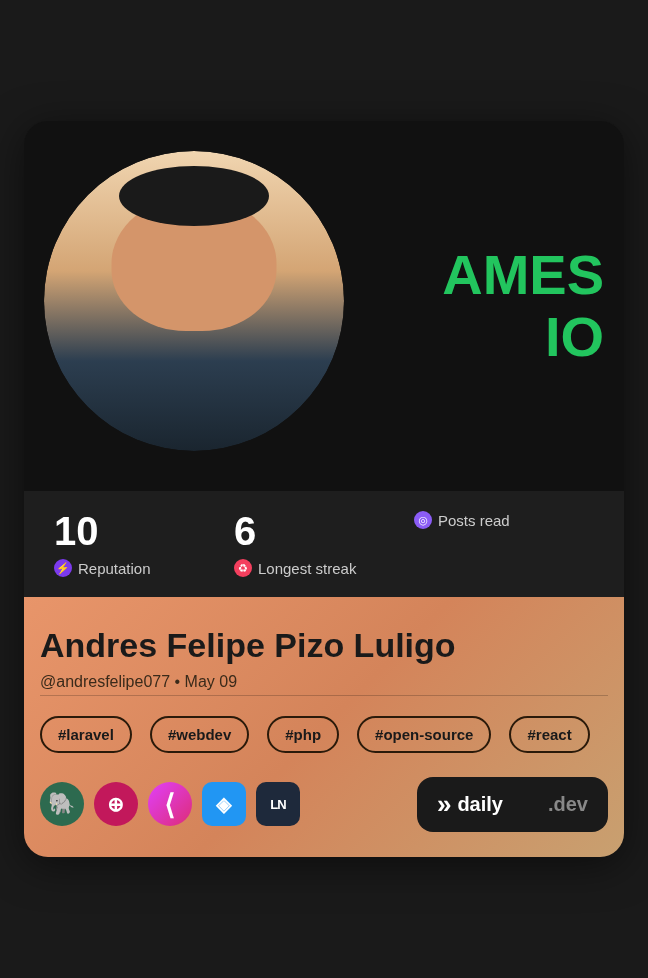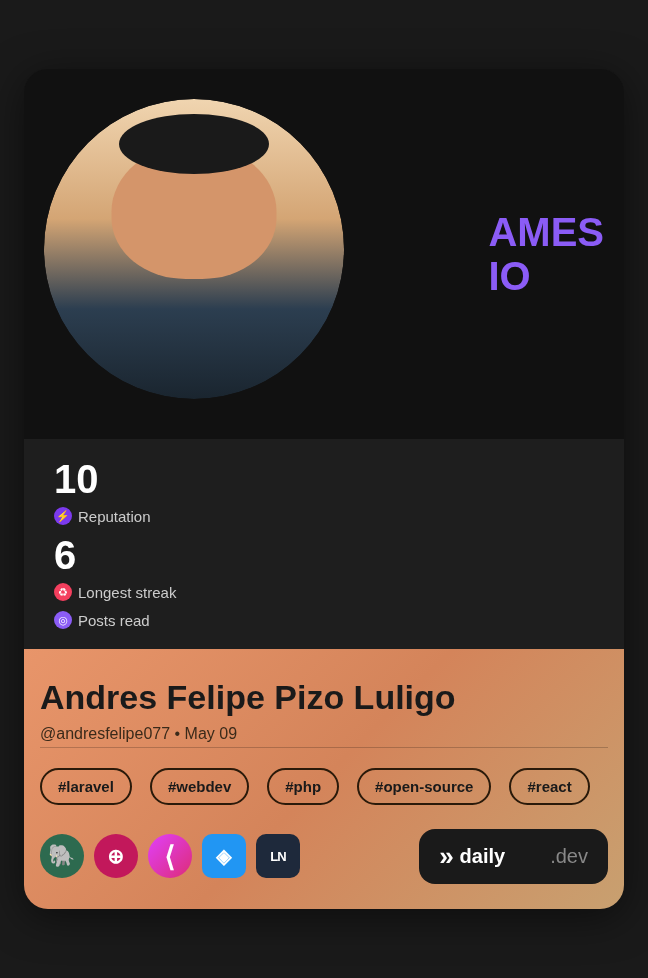--- a/index.html
+++ b/index.html
@@ -67,34 +67,33 @@
       width: 50%;
       height: 20%;
       background: #1a1a1a;
       border-radius: 50%;
     }
     .name-overlay {
       position: absolute;
       right: 20px;
       top: 50%;
       transform: translateY(-50%);
-      color: #8b5cf6;
-      font-size: 40px;
+      color: #22c55e;
+      font-size: 56px;
       font-weight: 900;
       line-height: 1.1;
-      text-align: left;
+      text-align: right;
     }
     
     .stats-bar {
       background: #1e1e1e;
       padding: 20px 30px;
       display: flex;
       align-items: flex-start;
-      gap: 10px;
-      flex-direction: column;
+      gap: 0;
     }
     .stat-item {
       flex: 1;
     }
     .stat-number {
       font-size: 40px;
       font-weight: 700;
       color: #ffffff;
       line-height: 1;
       margin-bottom: 8px;
@@ -270,19 +269,19 @@
       <div class="tech-icons">
         <div class="tech-icon icon-elephant">🐘</div>
         <div class="tech-icon icon-scope" style="background:#c2185b; font-size:20px;">⊕</div>
         <div class="tech-icon icon-angular" style="font-size:28px;">⟨</div>
         <div class="tech-icon icon-infinity" style="font-size:20px; border-radius:10px;">◈</div>
         <div class="tech-icon icon-ln" style="font-size:13px; font-weight:900; background:#1e293b; border-radius:10px; letter-spacing:-1px;">LN</div>
       </div>
       <div class="daily-dev-badge">
         <span style="color:white; font-size:26px; font-weight:900; letter-spacing:-2px;">»</span>
         <span style="color:white; font-size:20px; font-weight:700;">
-          <span>daily</span><span style="color:#888; font-weight:400;margin-left:45px;">.dev</span>
+          <span>daily</span><span style="color:#888; font-weight:700;margin-left:45px;">.dev</span>
         </span>
       </div>
     </div>
   </div>
 
 </div>
 
 </body></html>

